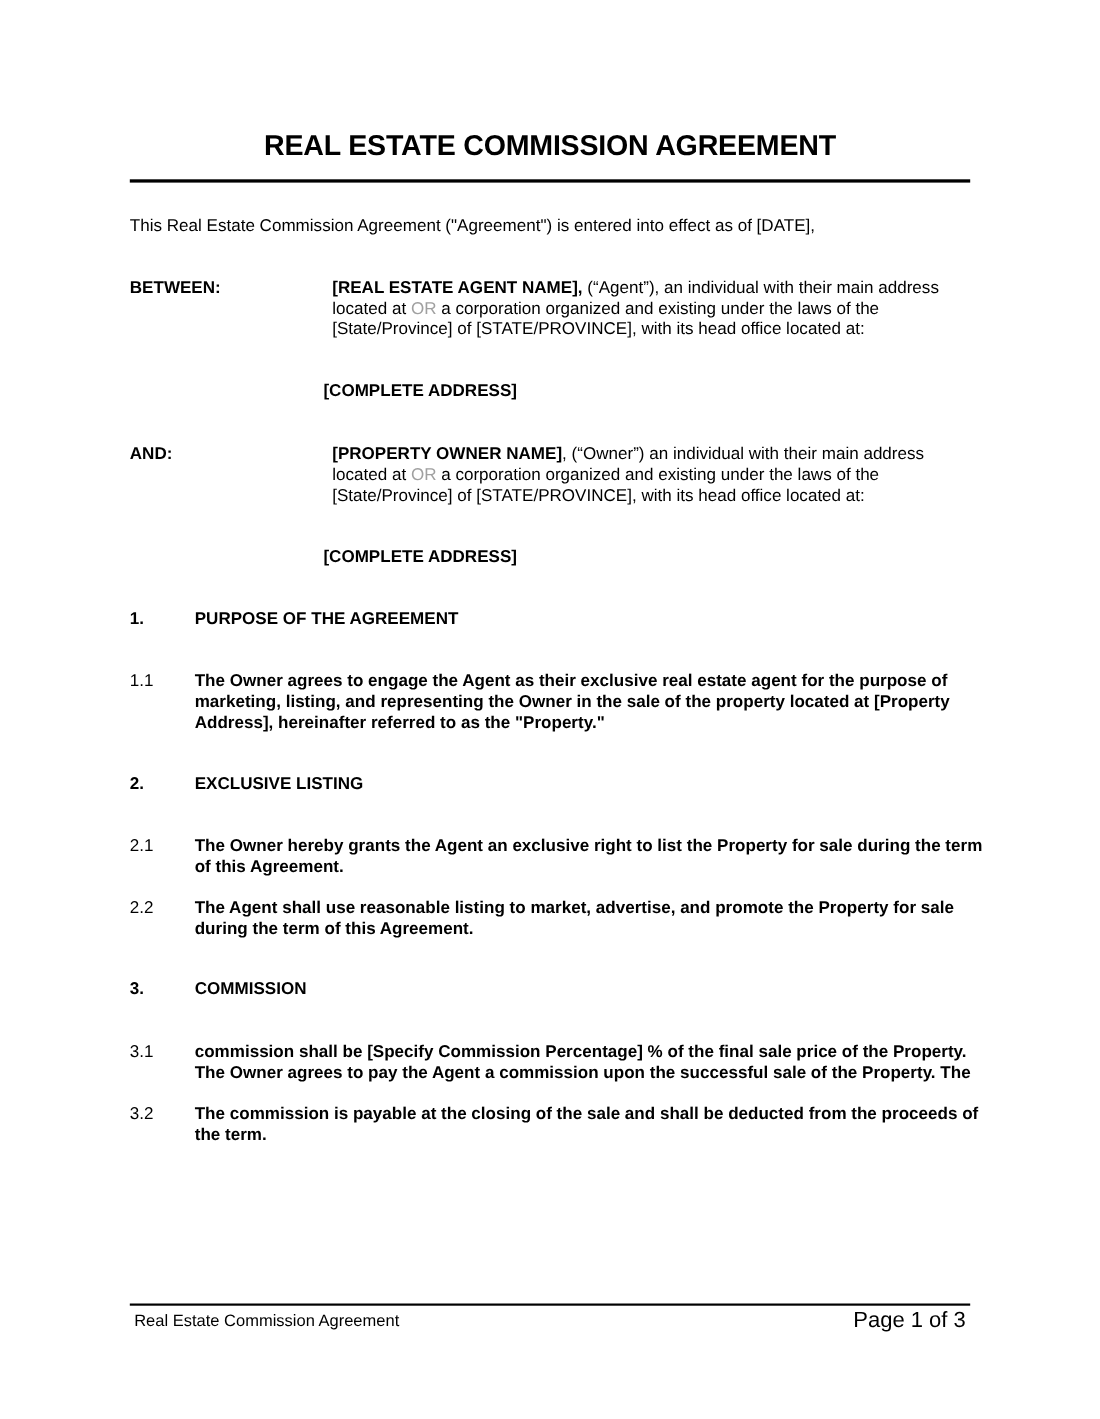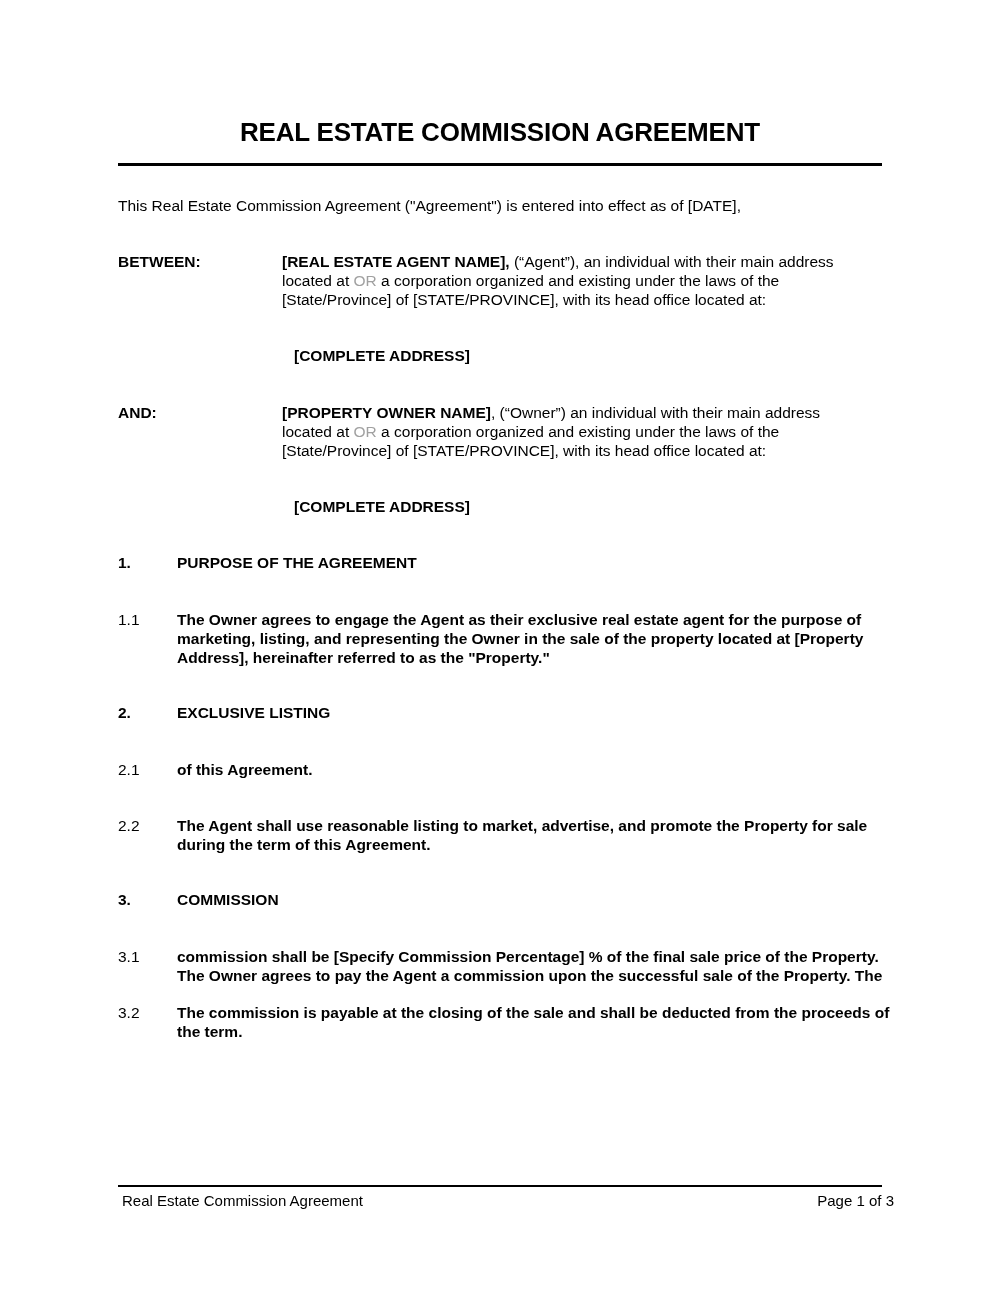--- a/index.html
+++ b/index.html
@@ -51,21 +51,21 @@
       left: 118px;
       width: 764px;
     }
     .party-label {
       position: absolute;
       left: 0; top: 0;
       font-weight: bold;
     }
     .party-body {
       position: absolute;
-      left: 164px; top: 0;
+      left: 184px; top: 0;
       width: 592px;
     }
     .party-body .line { white-space: nowrap; display: block; }
     .party-address {
       position: absolute;
       left: 176px;
       font-weight: bold;
     }
     .bold { font-weight: bold; }
     .gray-or { color: #a0a0a0; }
@@ -104,23 +104,23 @@
       background: #000;
     }
     .footer-left {
       position: absolute;
       left: 122px;
       top: 1191px;
       font-size: 15px;
     }
     .footer-right {
       position: absolute;
-      right: 106px;
+      right: 122px;
       top: 1191px;
-      font-size: 15px;
+      font-size: 20px;
       text-align: left;
     }
   </style>
 </head>
 <body>
 
 <div class="page">
 
   <div class="title">REAL ESTATE COMMISSION AGREEMENT</div>
   <div class="title-rule"></div>
@@ -160,20 +160,21 @@
     </div>
   </div>
 
   <div class="section-heading" style="top:703px;">
     <span class="num">2.</span>
     <span class="heading-text">EXCLUSIVE LISTING</span>
   </div>
   <div class="clause" style="top:760px;">
     <span class="num">2.1</span>
     <div class="clause-text">
+      <span class="line">The Owner hereby grants the Agent an exclusive right to list the Property for sale during the term</span>
       <span class="line">of this Agreement.</span>
     </div>
   </div>
   <div class="clause" style="top:816px;">
     <span class="num">2.2</span>
     <div class="clause-text">
       <span class="line">The Agent shall use reasonable listing to market, advertise, and promote the Property for sale</span>
       <span class="line">during the term of this Agreement.</span>
     </div>
   </div>

